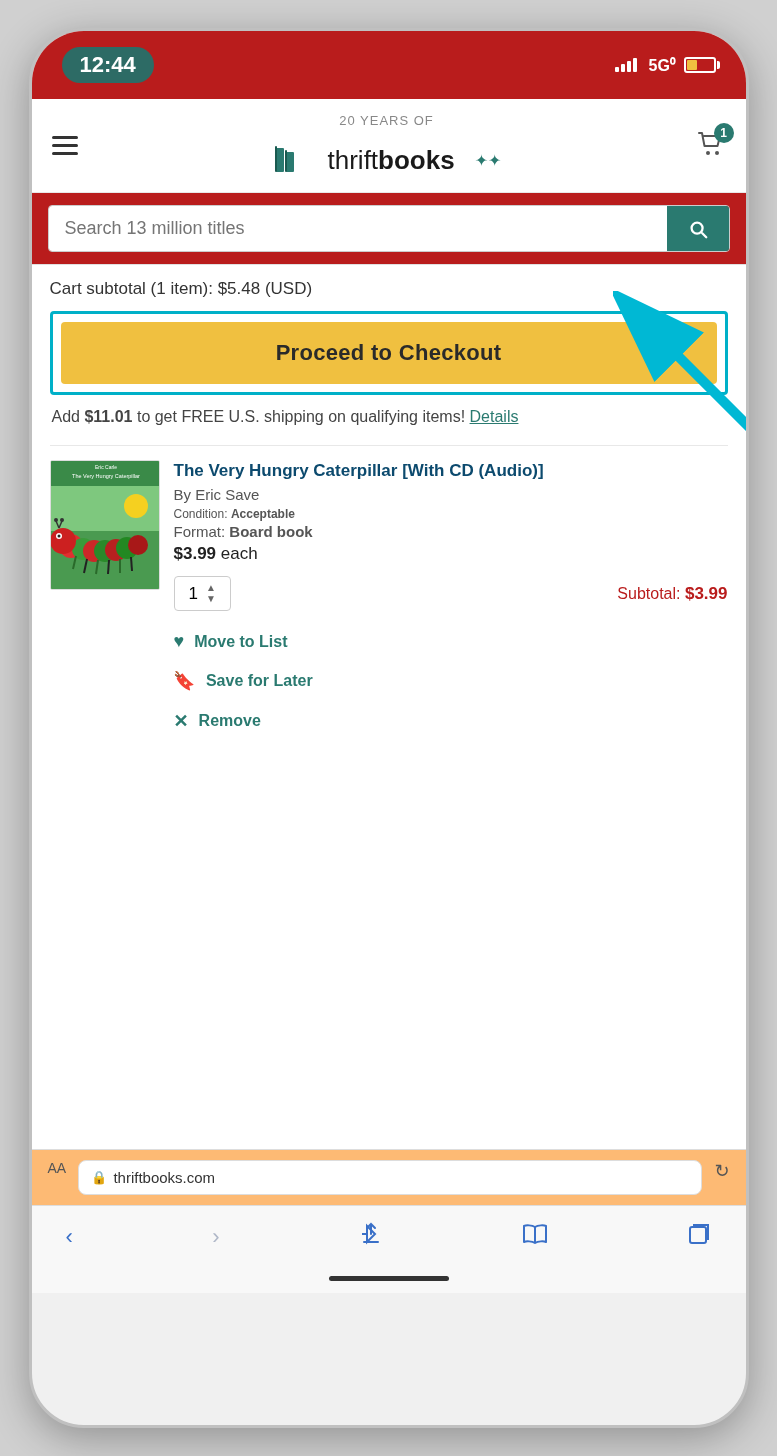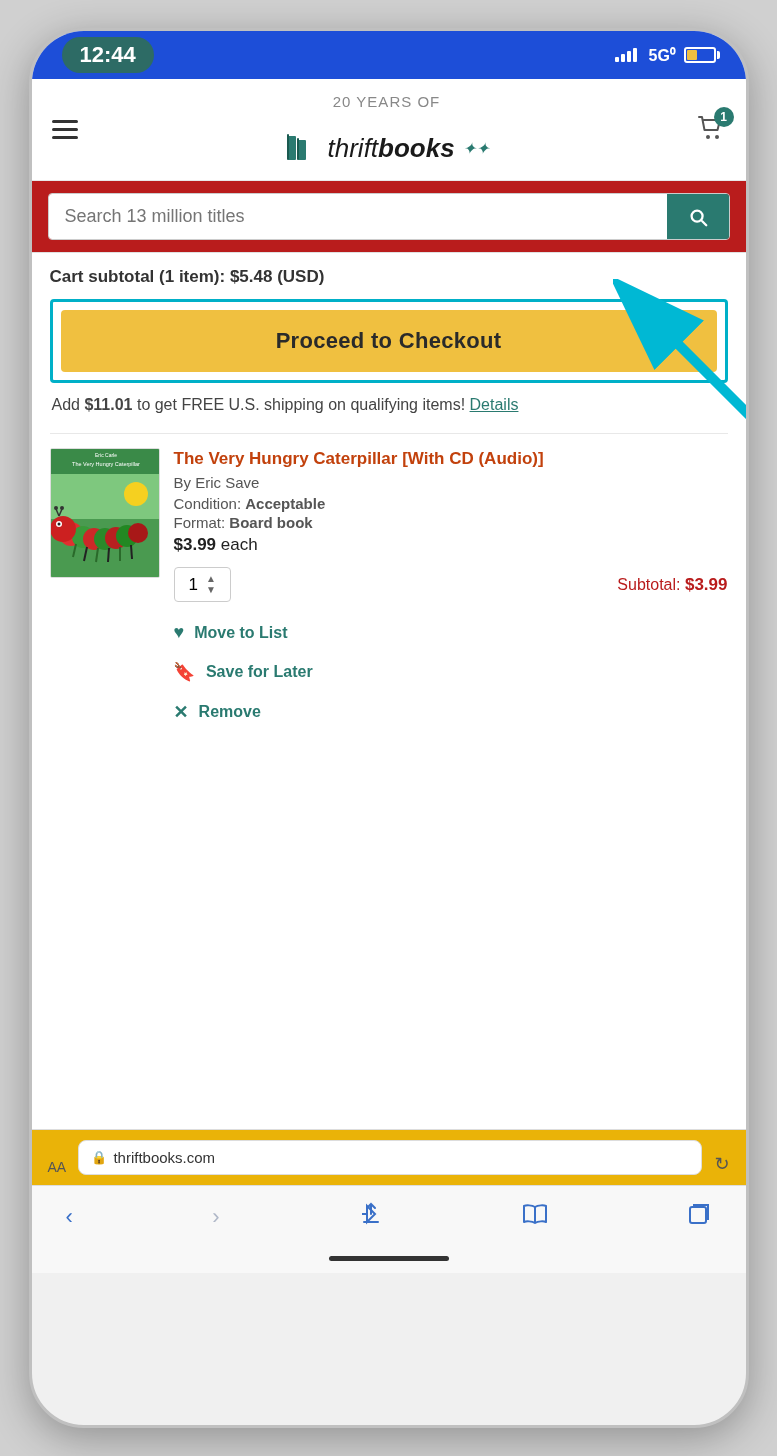--- a/index.html
+++ b/index.html
@@ -17,22 +17,22 @@
       height: 1400px;
       background: #f0f0f0;
       border-radius: 55px;
       padding: 0;
       box-shadow: 0 10px 40px rgba(0,0,0,0.3);
       overflow: hidden;
       position: relative;
       border: 3px solid #c0c0c0;
     }
     .status-bar {
-      background: #1d4ed8;
-      height: 48px;
+      background: #b91c1c;
+      height: 68px;
       display: flex;
       align-items: center;
       justify-content: space-between;
       padding: 0 30px;
     }
     .status-time {
       background: #2d6b65;
       border-radius: 20px;
       padding: 5px 18px;
       color: white;
@@ -95,31 +95,30 @@
       height: 3px;
       background: #333;
       border-radius: 2px;
     }
     .logo-area {
       display: flex;
       flex-direction: column;
       align-items: center;
     }
     .logo-top {
-      font-size: 15px;
+      font-size: 13px;
       color: #888;
       letter-spacing: 1px;
       text-transform: uppercase;
-      margin-bottom: 20px;
+      margin-bottom: 14px;
     }
     .logo-main {
       display: flex;
       align-items: center;
-      gap: 8px;
-      font-style: italic;
+      gap: 20px;
     }
     .logo-text {
       font-size: 26px;
       font-weight: 700;
       color: #1a1a1a;
     }
     .logo-text span {
       font-weight: 300;
     }
     .cart-wrapper {
@@ -181,21 +180,21 @@
     .cart-content {
       background: white;
       padding: 14px 18px 0 18px;
     }
     .cart-subtotal {
       font-size: 17px;
       color: #333;
       margin-bottom: 12px;
     }
     .cart-subtotal strong {
-      font-weight: 700;
+      font-weight: 400;
     }
 
     
     .checkout-wrapper {
       border: 3px solid #00b0c8;
       border-radius: 4px;
       padding: 8px;
       margin-bottom: 10px;
       background: white;
     }
@@ -244,31 +243,31 @@
       overflow: hidden;
       border: 1px solid #ddd;
       position: relative;
     }
     .book-details {
       flex: 1;
     }
     .book-title {
       font-size: 17px;
       font-weight: 700;
-      color: #c2410c;
+      color: #0c4a6e;
       margin-bottom: 4px;
       line-height: 1.3;
     }
     .book-author {
       font-size: 15px;
       color: #555;
       margin-bottom: 4px;
     }
     .book-condition {
-      font-size: 15px;
+      font-size: 12px;
       color: #555;
       margin-bottom: 2px;
     }
     .book-format {
       font-size: 15px;
       color: #555;
       margin-bottom: 4px;
     }
     .book-price {
       font-size: 17px;
@@ -329,24 +328,24 @@
       color: #2a7a70;
       cursor: pointer;
       text-decoration: none;
     }
     .action-icon {
       font-size: 18px;
     }
 
     
     .browser-bar {
-      background: #eab308;
+      background: #fdba74;
       padding: 10px 16px;
       display: flex;
-      align-items: flex-end;
+      align-items: flex-start;
       gap: 12px;
       border-top: 1px solid #ddd;
     }
     .browser-text-size {
       font-size: 14px;
       color: #555;
       font-weight: 500;
     }
     .browser-url-bar {
       flex: 1;

